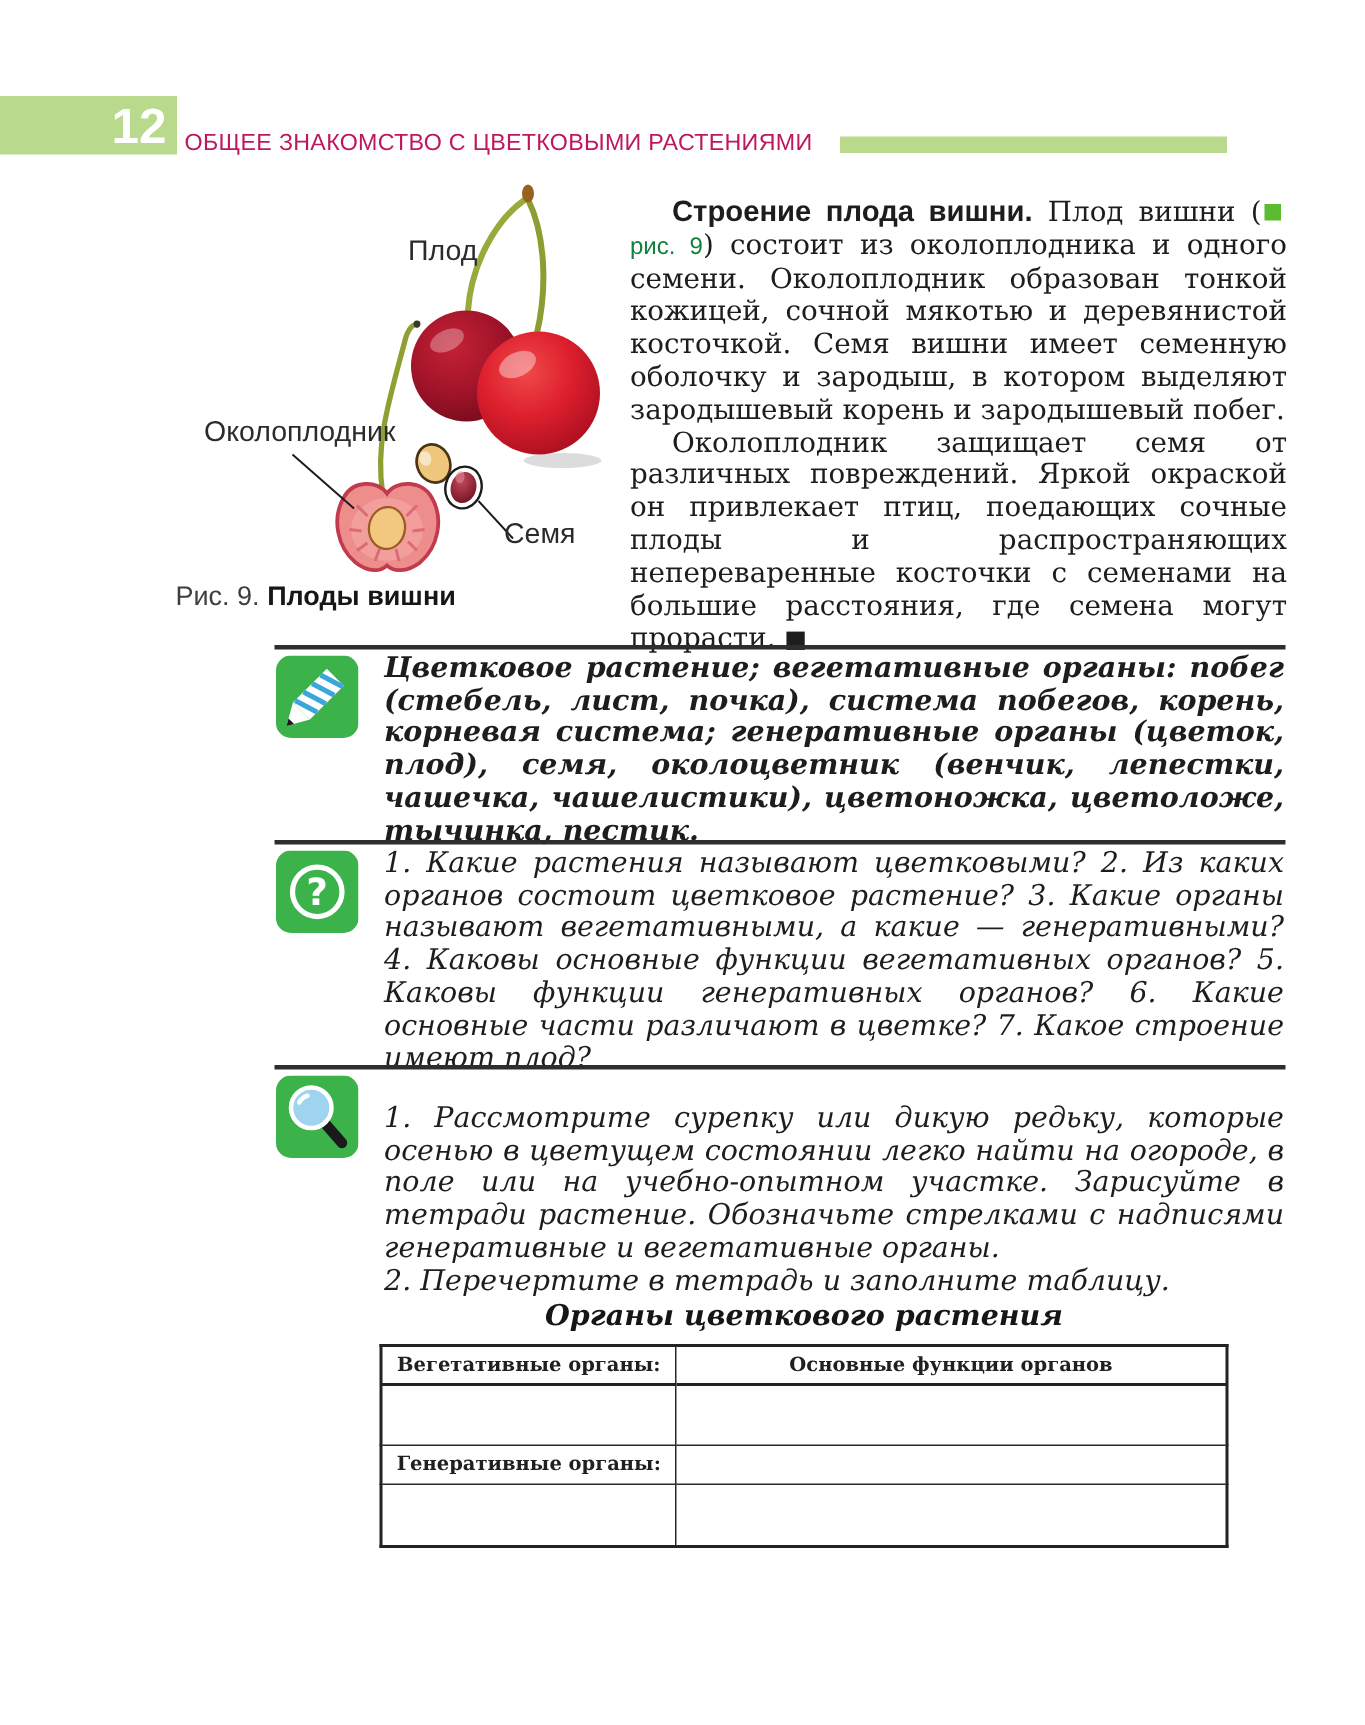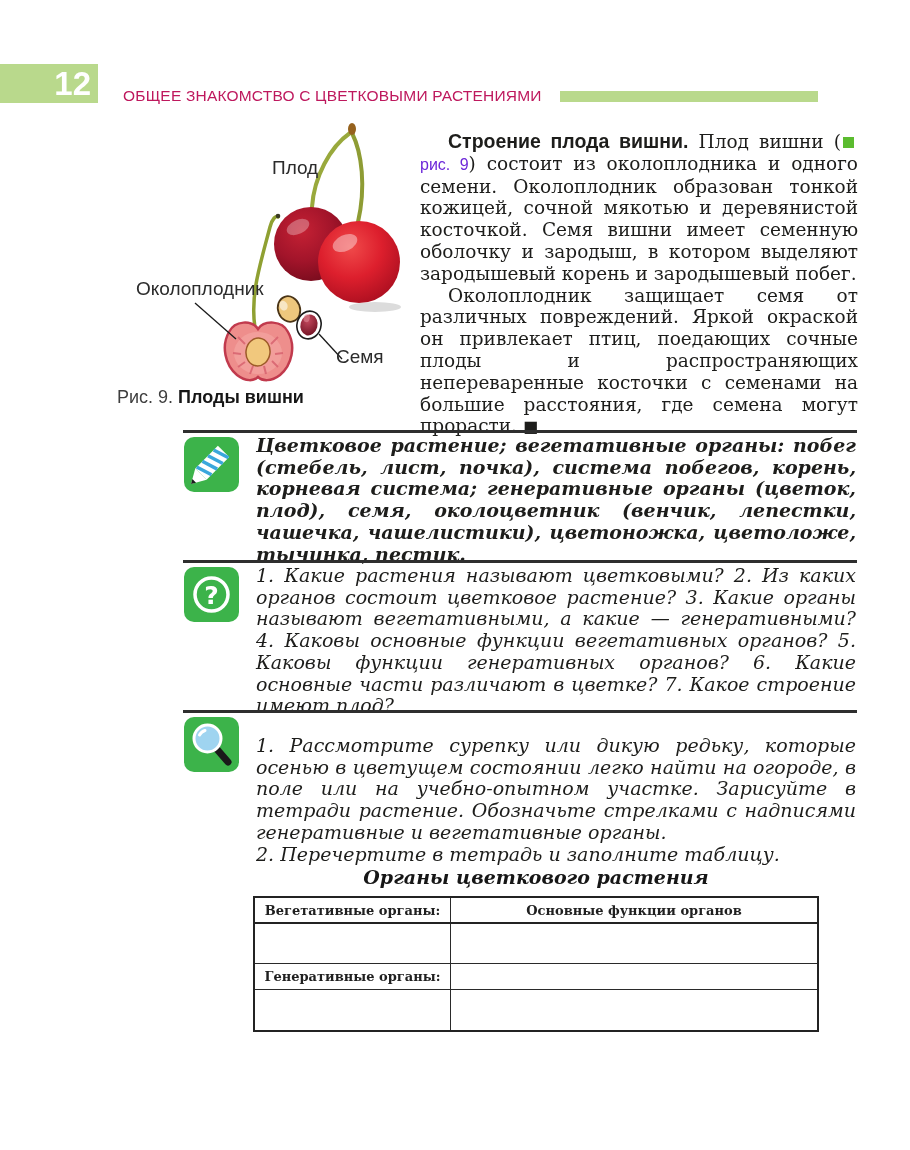--- a/index.html
+++ b/index.html
@@ -1,38 +1,38 @@
 <!DOCTYPE html>
 <html lang="ru"><head>
 <meta charset="utf-8">
 <style>
   html,body{margin:0;padding:0;background:#fff;}
   .page{position:relative;width:910px;height:1150px;background:#ffffff;overflow:hidden;
         font-family:"DejaVu Serif",serif;color:#1d1d1b;}
   .abs{position:absolute;}
 
   
-  .pagenum-box{left:0;top:64px;width:98px;height:39px;background:#b9d98c;}
+  .pagenum-box{left:0;top:64px;width:118px;height:39px;background:#b9d98c;}
   .pagenum{display:block;text-align:right;padding-right:7px;line-height:39px;
            font-family:"Liberation Sans",sans-serif;font-weight:700;font-size:33px;color:#ffffff;}
   .chapter{left:123px;top:87px;font-family:"Liberation Sans",sans-serif;font-size:15.5px;
            color:#be185d;letter-spacing:.2px;white-space:nowrap;}
   .header-bar{left:560px;top:91px;width:258px;height:11px;background:#b9d98c;}
 
   
   .fig-label{font-family:"Liberation Sans",sans-serif;font-size:19px;color:#2b2b2b;white-space:nowrap;}
   .caption{left:117px;top:387px;font-family:"Liberation Sans",sans-serif;font-size:18px;color:#3e3e3e;white-space:nowrap;}
   .caption .cap-b{font-weight:700;color:#161616;}
 
   
   .article{left:420px;top:131px;width:438px;font-size:18.5px;line-height:21.8px;text-align:justify;}
   .article p{margin:0;text-indent:28px;}
   .lead{font-family:Liberation Sans, sans-serif;font-weight:700;font-size:19.5px;}
   .ref-square{display:inline-block;width:11px;height:11px;background:#5bbc2f;margin:0 4px 0 2px;}
-  .ref-label{font-family:"Liberation Sans",sans-serif;font-size:16px;color:#6d28d9;}
+  .ref-label{font-family:"Liberation Sans",sans-serif;font-size:16px;color:#15803d;}
   .end-mark{font-size:16px;letter-spacing:0;}
 
   
   .rule{left:183px;width:674px;height:3px;background:#2e2e2e;}
   .sec-icon{width:55px;height:55px;display:block;}
   .sec-text{left:256px;width:600px;font-size:19px;line-height:21.7px;font-style:italic;text-align:justify;color:#1d1d1b;}
   .vocab{font-weight:700;}
   .task-item{margin:0;}
 
   

